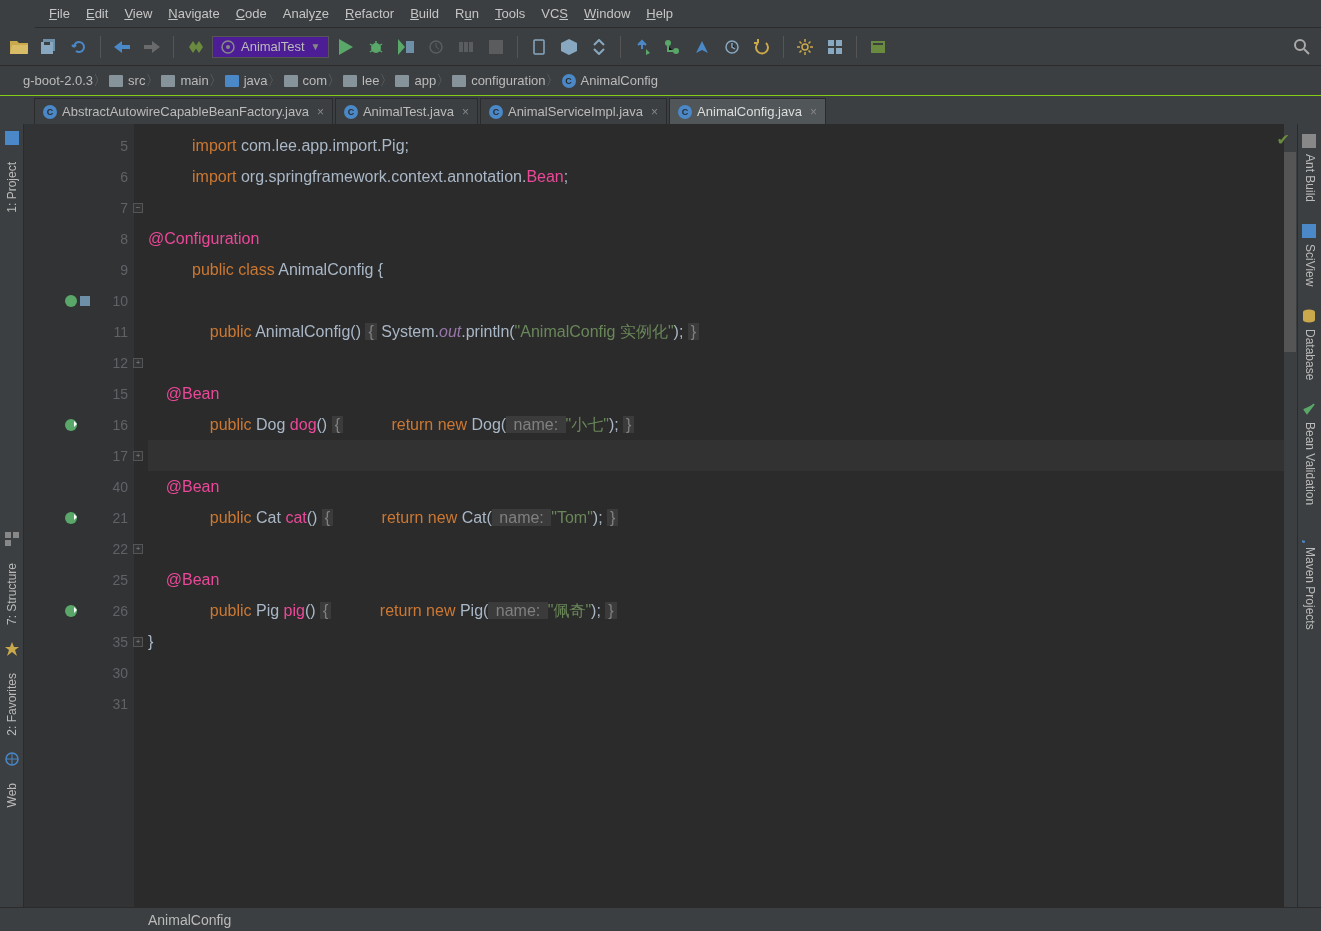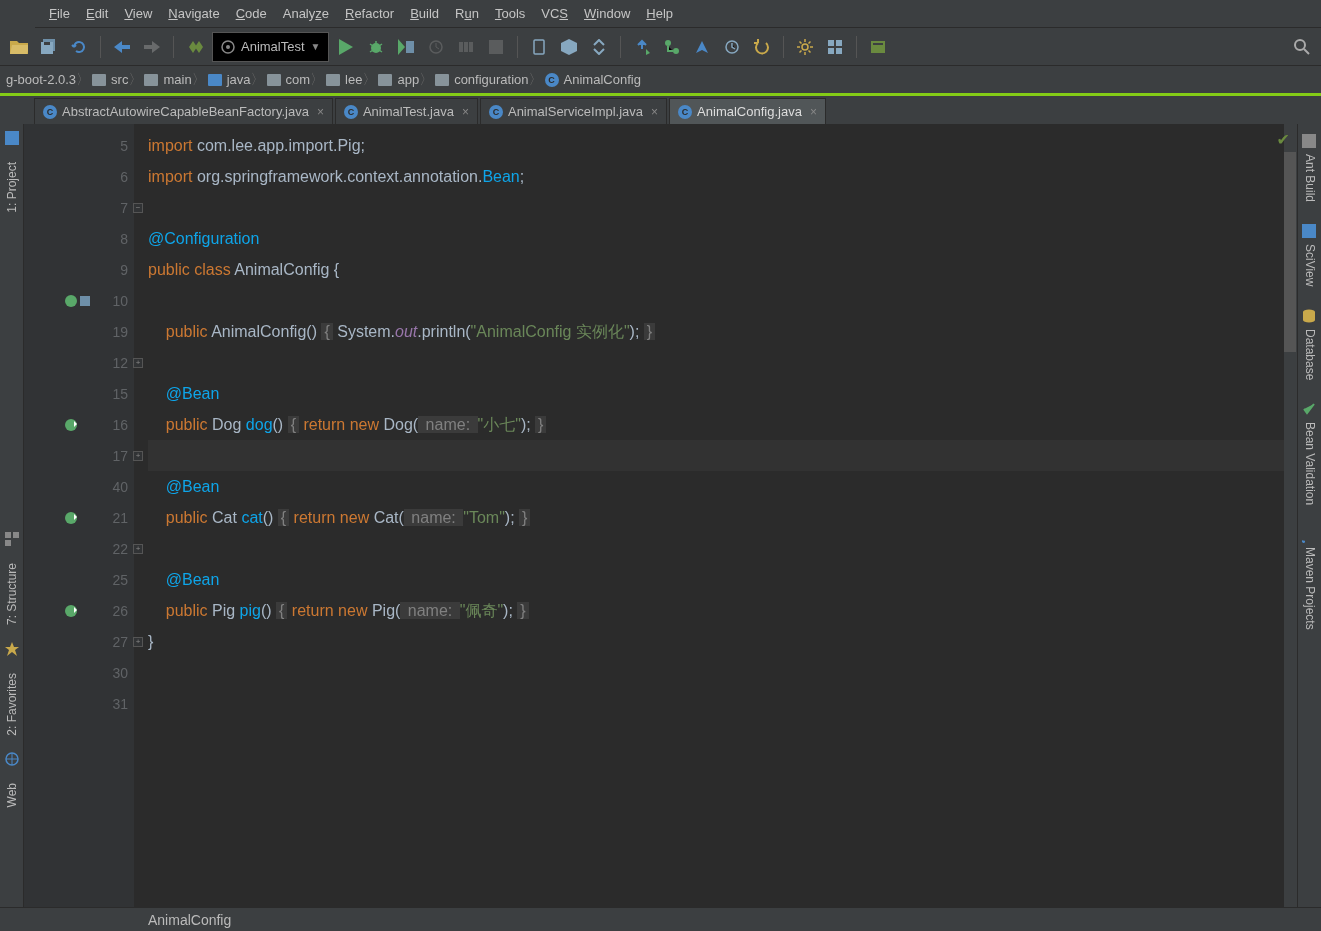--- a/index.html
+++ b/index.html
@@ -7,26 +7,26 @@
 
 
 .menubar { display:flex; align-items:center; height:28px; background:#3c3f41; padding:0 6px; border-bottom:1px solid #2b2b2b;margin-left:35px; }
 .menubar .item { padding:3px 8px; color:#c5c5c5; cursor:pointer; }
 .menubar .item .mn { text-decoration:underline; }
 
 
 .toolbar { display:flex; align-items:center; height:38px; background:#3c3f41; padding:0 6px; border-bottom:1px solid #2b2b2b; gap:4px; }
 .toolbar .tbtn { width:26px; height:26px; display:flex; align-items:center; justify-content:center; color:#a5a5a5; cursor:pointer; }
 .toolbar .sep { width:1px; height:22px; background:#555; margin:0 4px; }
-.run-config { display:flex; align-items:center; height:30px; background:#000000; border:1px solid #555; padding:0 8px; color:#bbb; cursor:pointer; gap:6px; }
+.run-config { display:flex; align-items:center; height:22px; background:#4c1d95; border:1px solid #555; padding:0 8px; color:#bbb; cursor:pointer; gap:6px; }
 .run-config .rcarrow { font-size:10px; color:#888; }
 .search-right { margin-left:auto; width:26px; height:26px; display:flex; align-items:center; justify-content:center; color:#a5a5a5; cursor:pointer; }
 
 
-.breadcrumb { display:flex; align-items:flex-end; height:30px; background:#3c3f41; border-bottom:3px solid #84cc16; overflow:hidden; }
+.breadcrumb { display:flex; align-items:flex-end; height:30px; background:#3c3f41; border-bottom:1px solid #84cc16; overflow:hidden;padding-left:17px; }
 .bc-item { display:flex; align-items:center; height:100%; padding:0 10px 0 6px; color:#bbb; position:relative; white-space:nowrap; }
 .bc-item:not(:last-child)::after { content:'〉'; position:absolute; right:-4px; color:#666; font-size:14px; }
 .bc-ico { width:14px; height:12px; background:#87939a; margin-right:5px; border-radius:1px; }
 .bc-ico.blue { background:#4a88c7; }
 .bc-ico.cls { background:#4a88c7; border-radius:50%; width:14px; height:14px; display:flex; align-items:center; justify-content:center; color:#2b2b2b; font-size:9px; font-weight:bold; }
 
 
 .tabbar { display:flex; align-items:flex-end; height:28px; background:#3c3f41; padding-left:34px; }
 .tab { display:flex; align-items:center; height:26px; padding:0 8px; color:#bbb; background:#3c3f41; border:1px solid #2b2b2b; border-bottom:none; margin-right:2px; cursor:pointer; gap:5px; font-size:13px; }
 .tab.active { background:#515658; color:#ddd; }
@@ -48,22 +48,22 @@
 
 
 .editor-wrap { flex:1; display:flex; background:#2b2b2b; position:relative; border-right:1px solid #3c3f41; }
 .gutter { width:110px; background:#313335; padding-top:6px; }
 .grow { display:flex; align-items:center; height:31px; justify-content:flex-end; padding-right:6px; font-size:14px; color:#606366; position:relative; font-family:Consolas,monospace; }
 .grow .gmark { position:absolute; left:40px; width:30px; height:16px; }
 .grow .fold { position:absolute; right:-9px; width:10px; height:10px; background:#313335; border:1px solid #555; font-size:8px; line-height:8px; text-align:center; color:#888; cursor:pointer; }
 .code { flex:1; padding:6px 0 0 14px; font-family:Consolas,'Courier New',monospace; font-size:16px; line-height:31px; }
 .line { height:31px; white-space:pre; }
 .line.hl { background:#323232; }
-.kw { color:#cc7832; }
-.ann { color:#0ea5e9; }
+.kw { color:#cc7832;margin-left:44px; }
+.ann { color:#ec4899; }
 .str { color:#6a8759; }
 .field { color:#9876aa; font-style:italic; }
 .param { background:#3b3b3b; color:#808080; padding:0 3px; }
 .cls { color:#a9b7c6; }
 .errmark { position:absolute; right:6px; top:6px; color:#6a8a3f; font-size:16px; }
 .scrollbar-v { width:12px; background:#3c3f41; }
 .sthumb { width:100%; height:200px; background:#555; margin-top:28px; }
 
 
 .bottom { height:24px; background:#3c3f41; display:flex; align-items:center; padding-left:148px; color:#bbb; font-size:14px; border-top:1px solid #2b2b2b; }
@@ -360,21 +360,21 @@
       <div class="grow">
           <span class="gmark">
             <svg width="30" height="16">
               <circle cx="7" cy="8" r="6" fill="#59a869"></circle>
               <rect x="16" y="3" width="10" height="10" fill="#6e8fa8"></rect>
             </svg>
           </span>
           <span>10</span>
         </div>
       <div class="grow">
-          <span>19</span>
+          <span>11</span>
         </div>
       <div class="grow">
           <span class="fold">+</span>
           <span>12</span>
         </div>
       <div class="grow">
           <span>15</span>
         </div>
       <div class="grow">
           <span class="gmark">
@@ -412,21 +412,21 @@
           <span class="gmark">
             <svg width="16" height="16">
               <circle cx="7" cy="8" r="6" fill="#59a869"></circle>
               <path fill="#fff" d="M10 4l3 3-3 3z"></path>
             </svg>
           </span>
           <span>26</span>
         </div>
       <div class="grow">
           <span class="fold">+</span>
-          <span>27</span>
+          <span>35</span>
         </div>
       <div class="grow">
           <span>30</span>
         </div>
       <div class="grow">
           <span>31</span>
         </div>
     </div>
     <div class="code">
       <div class="line"><span class="kw">import </span><span class="cls">com.lee.app.import.Pig;</span></div>

